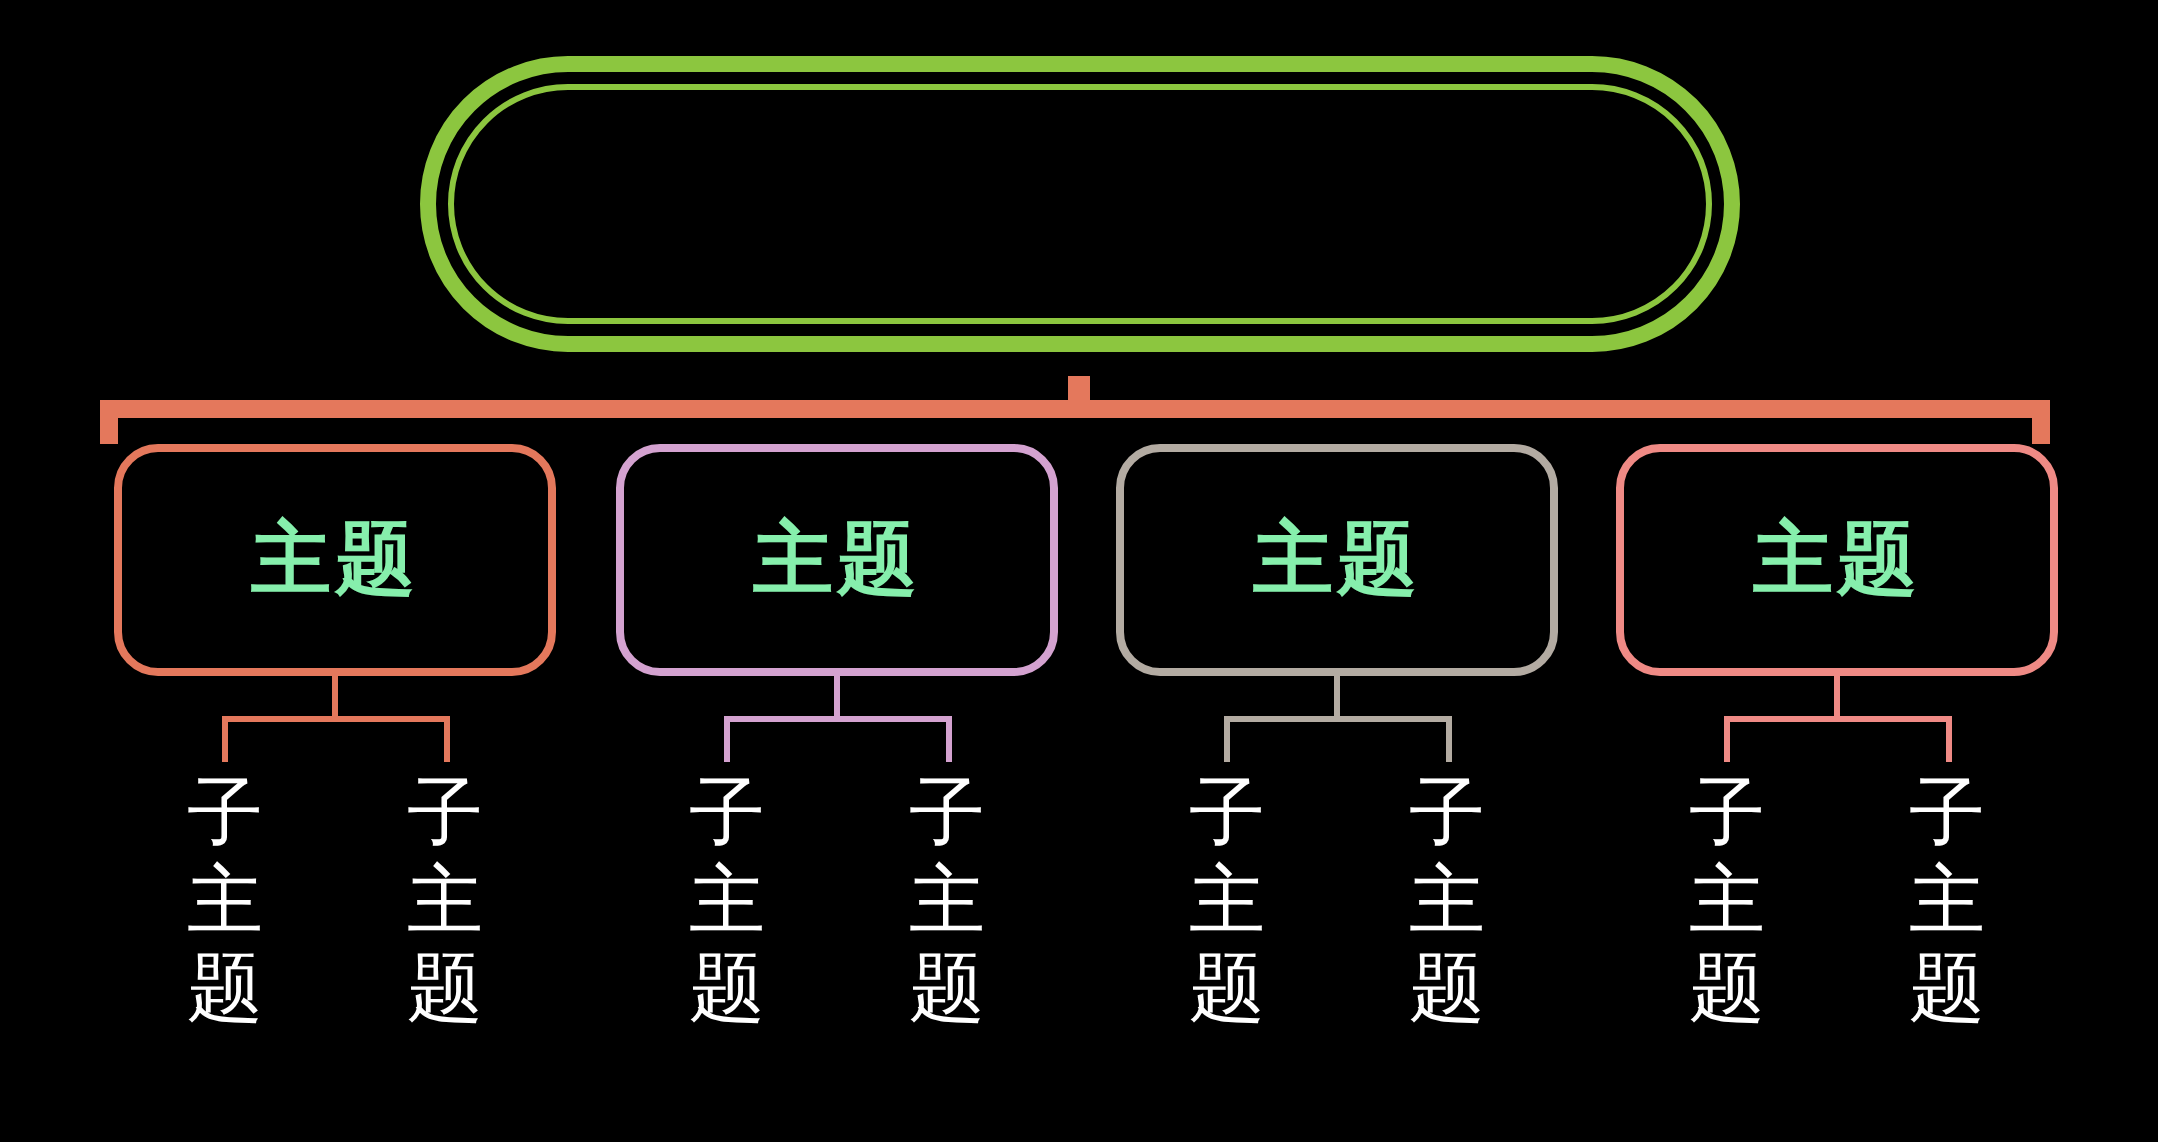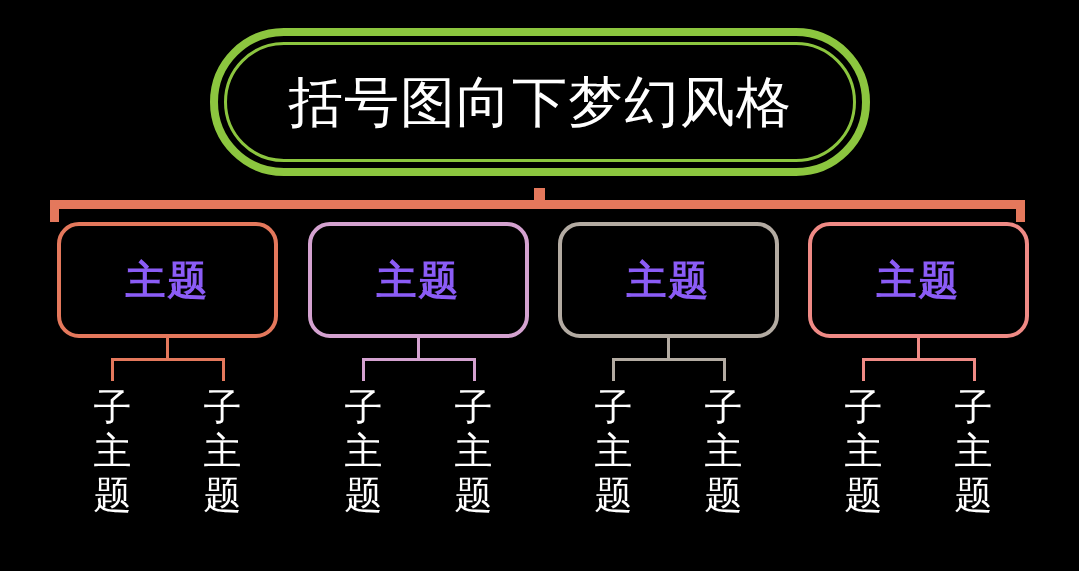--- a/index.html
+++ b/index.html
@@ -101,21 +101,21 @@
     border-radius: 22px;
     background: #000000;
     display: flex;
     align-items: center;
     justify-content: center;
   }
   .topic-label {
     font-size: 40px;
     font-weight: bold;
     line-height: 1;
-    color: #8b5cf6;
+    color: #86efac;
     letter-spacing: 2px;
     white-space: nowrap;
   }
 
   .topic-box.b1 { left: 57px;  border-color: #E4785C; }
   .topic-box.b2 { left: 308px; border-color: #D4A2D0; }
   .topic-box.b3 { left: 558px; border-color: #B3ABA2; }
   .topic-box.b4 { left: 808px; border-color: #EF8A85; }
 
   
@@ -150,21 +150,20 @@
   }
   .subtopic span { display: block; }
 </style>
 </head>
 <body>
 
 <div id="canvas">
 
   <div class="root-node" style="border-color: rgb(140, 198, 63);">
     <div class="root-inner-ring" style="border-color: rgb(140, 198, 63);"></div>
-    <div class="root-label">括号图向下梦幻风格</div>
   </div>
 
   <div class="trunk-stub" style="background: rgb(228, 120, 92);"></div>
 
   <div class="main-bar" style="background: rgb(228, 120, 92);"></div>
   <div class="main-bar-tick left" style="background: rgb(228, 120, 92);"></div>
   <div class="main-bar-tick right" style="background: rgb(228, 120, 92);"></div>
 
   <div class="topic-box b1" style="border-color: rgb(228, 120, 92);">
     <div class="topic-label">主题</div>

